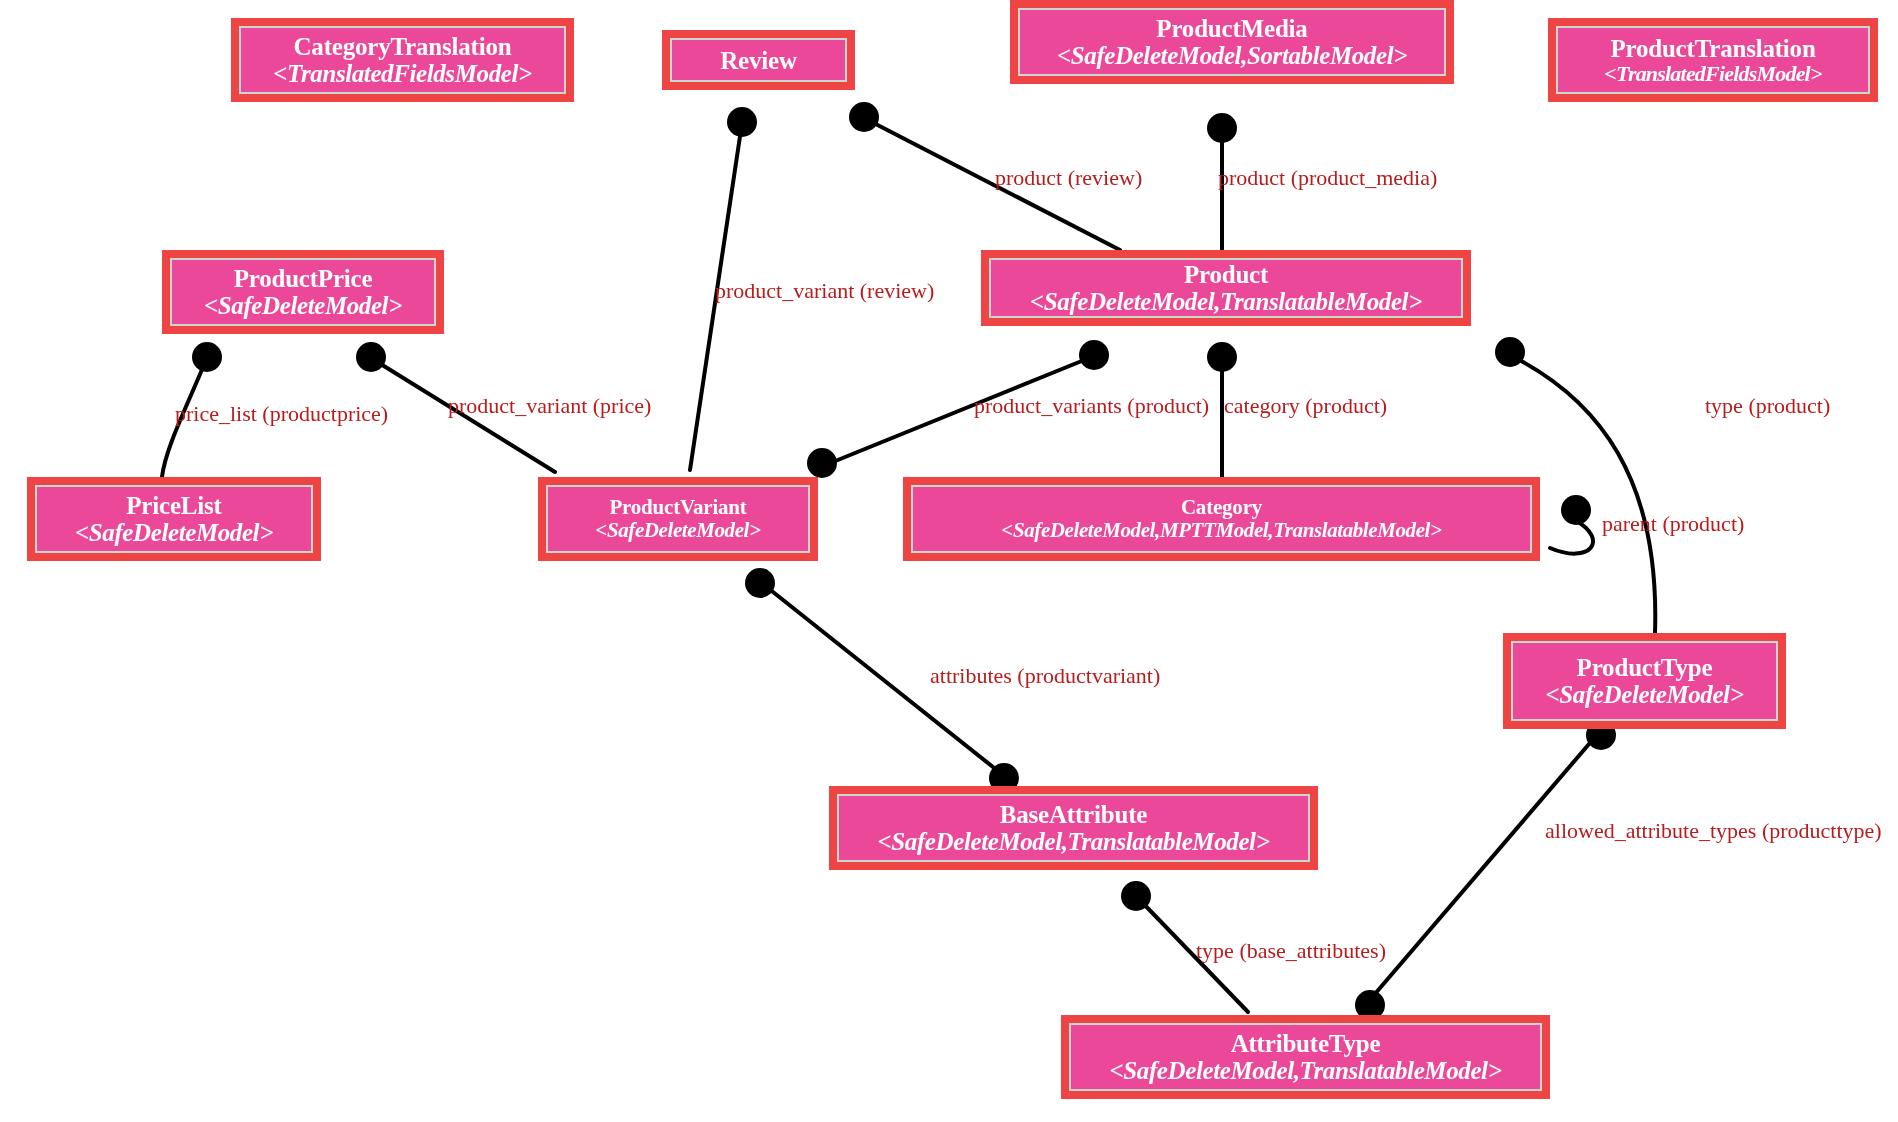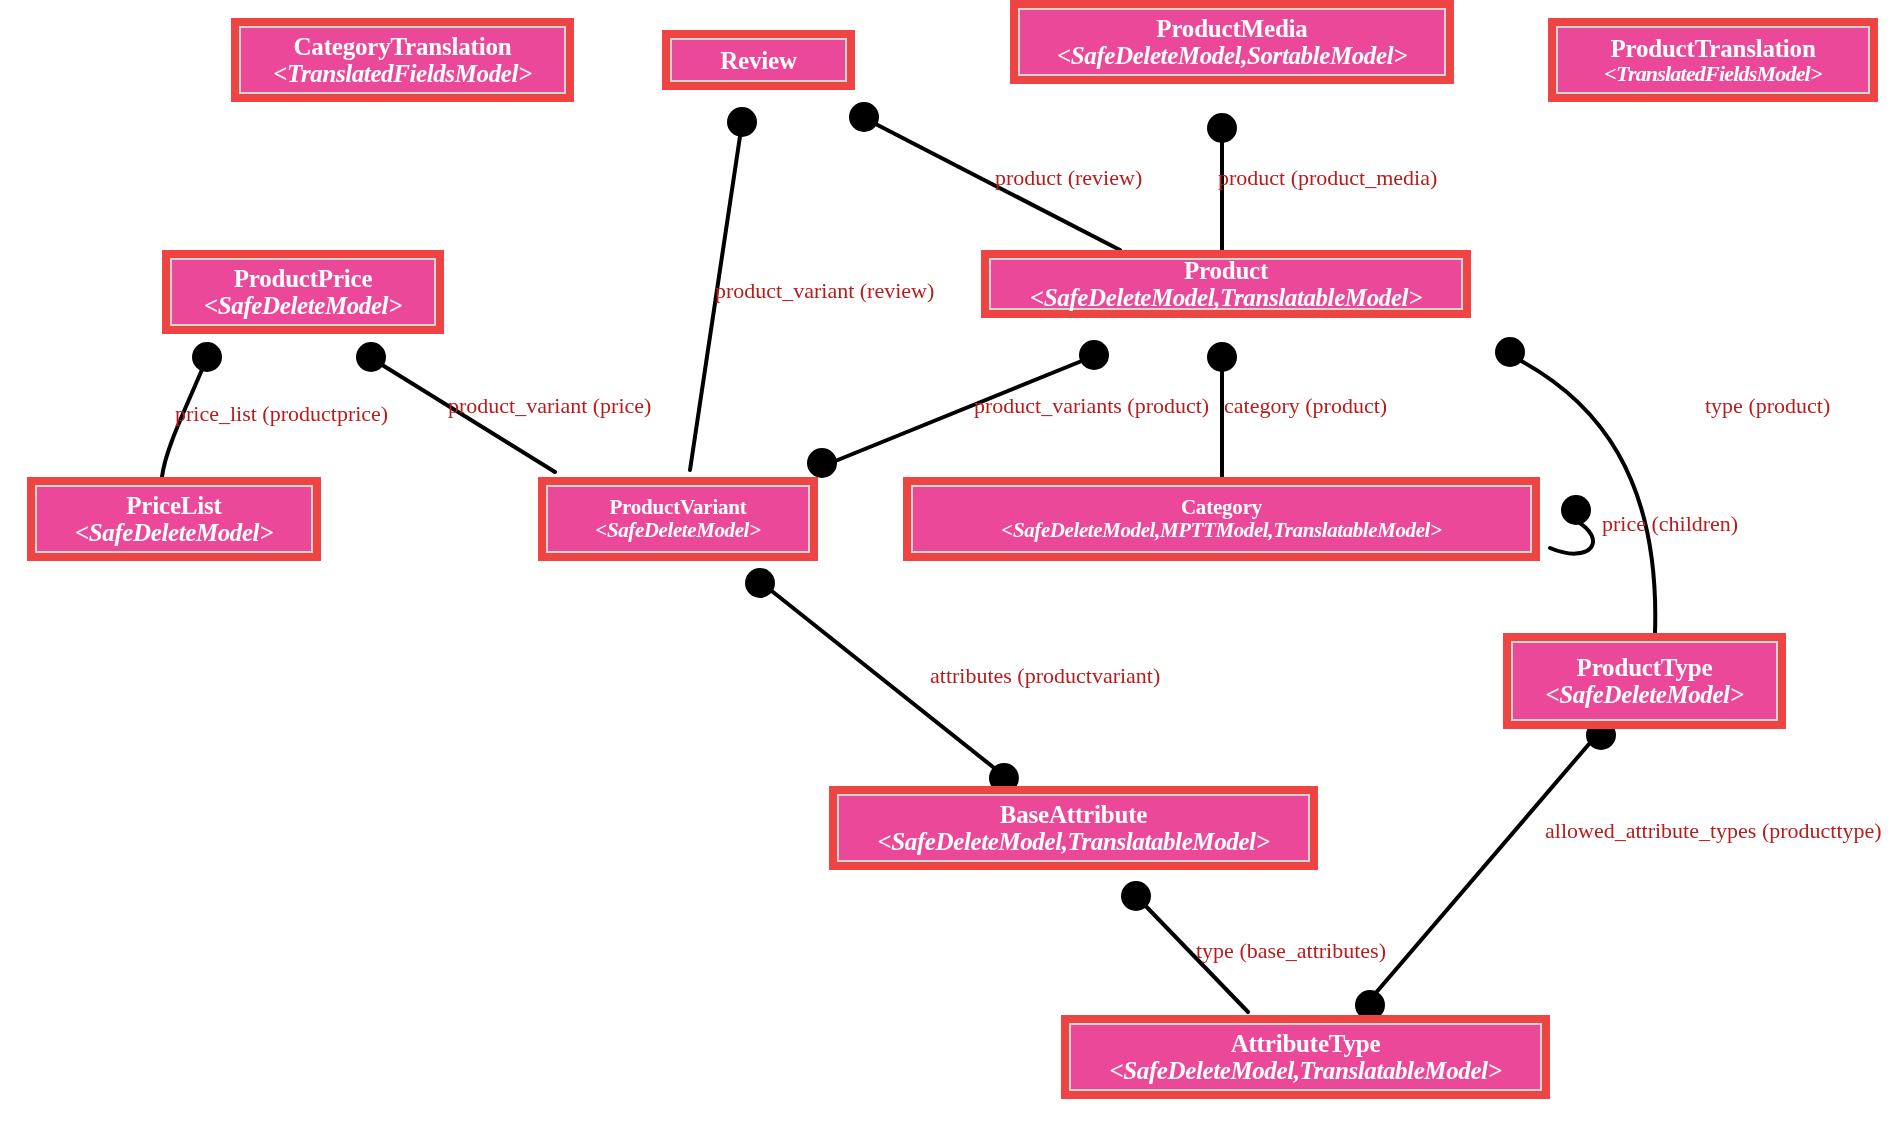--- a/index.html
+++ b/index.html
@@ -139,21 +139,21 @@
   <div class="node narrow" style="left:1548px;top:18px;width:330px;height:84px;">
     <div class="nm">ProductTranslation</div>
     <div class="mx">&lt;TranslatedFieldsModel&gt;</div>
   </div>
 
   <div class="node" style="left:162px;top:250px;width:282px;height:84px;justify-content:center;">
     <div class="nm">ProductPrice</div>
     <div class="mx">&lt;SafeDeleteModel&gt;</div>
   </div>
 
-  <div class="node" style="left:981px;top:250px;width:490px;height:68px;">
+  <div class="node" style="left:981px;top:250px;width:490px;height:76px;">
     <div class="nm">Product</div>
     <div class="mx">&lt;SafeDeleteModel,TranslatableModel&gt;</div>
   </div>
 
   <div class="node" style="left:27px;top:477px;width:294px;height:84px;">
     <div class="nm">PriceList</div>
     <div class="mx">&lt;SafeDeleteModel&gt;</div>
   </div>
 
   <div class="node compact" style="left:538px;top:477px;width:280px;height:84px;">
@@ -182,18 +182,18 @@
   </div>
 
   <div class="edge-label" style="left:995px;top:167px;">product (review)</div>
   <div class="edge-label" style="left:1218px;top:167px;">product (product_media)</div>
   <div class="edge-label" style="left:715px;top:280px;">product_variant (review)</div>
   <div class="edge-label" style="left:175px;top:395px;margin-top:8px;">price_list (productprice)</div>
   <div class="edge-label" style="left:448px;top:395px;">product_variant (price)</div>
   <div class="edge-label" style="left:974px;top:395px;">product_variants (product)</div>
   <div class="edge-label" style="left:1224px;top:395px;">category (product)</div>
   <div class="edge-label" style="left:1705px;top:395px;">type (product)</div>
-  <div class="edge-label" style="left:1602px;top:513px;">price (children)</div>
+  <div class="edge-label" style="left:1602px;top:513px;">parent (product)</div>
   <div class="edge-label" style="left:930px;top:665px;">attributes (productvariant)</div>
   <div class="edge-label" style="left:1545px;top:820px;">allowed_attribute_types (producttype)</div>
   <div class="edge-label" style="left:1196px;top:940px;">type (base_attributes)</div>
 
 </div>
 
 </body></html>

